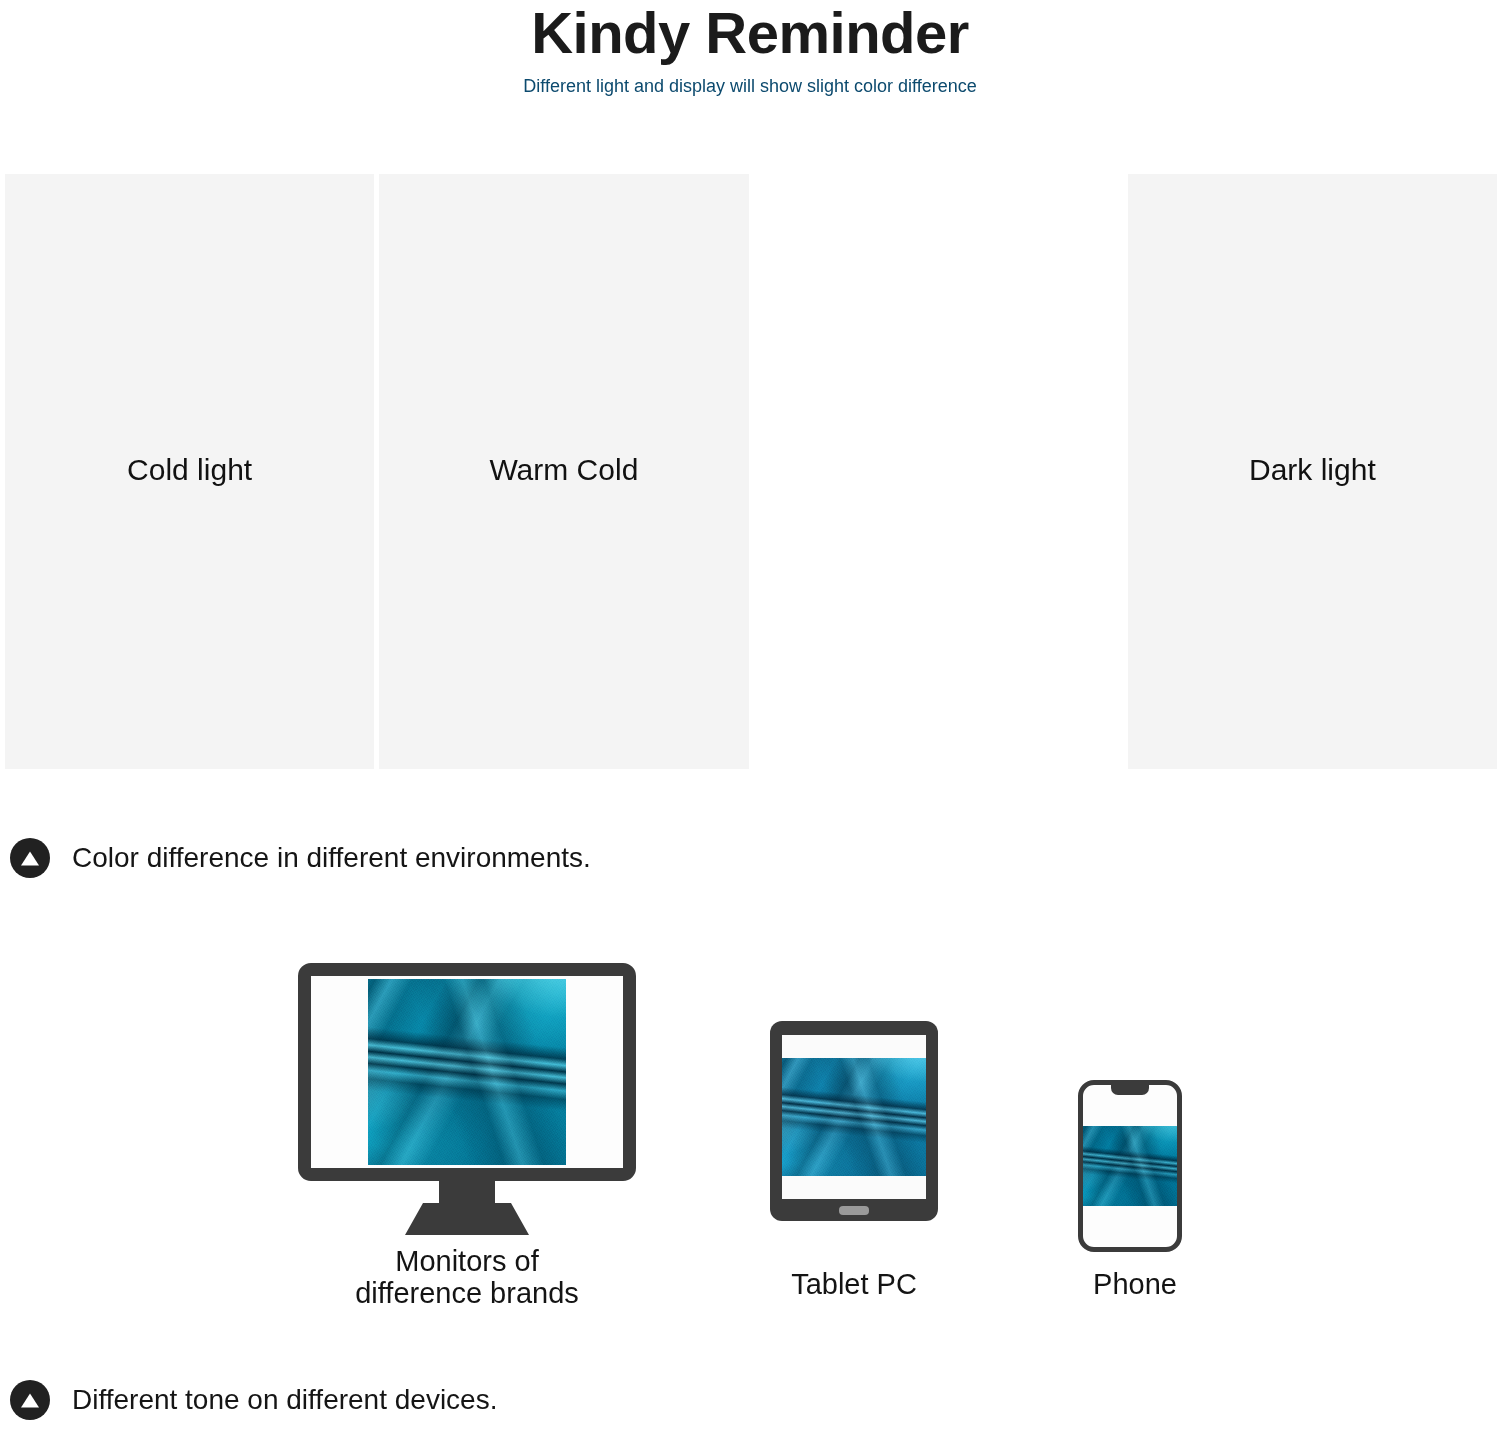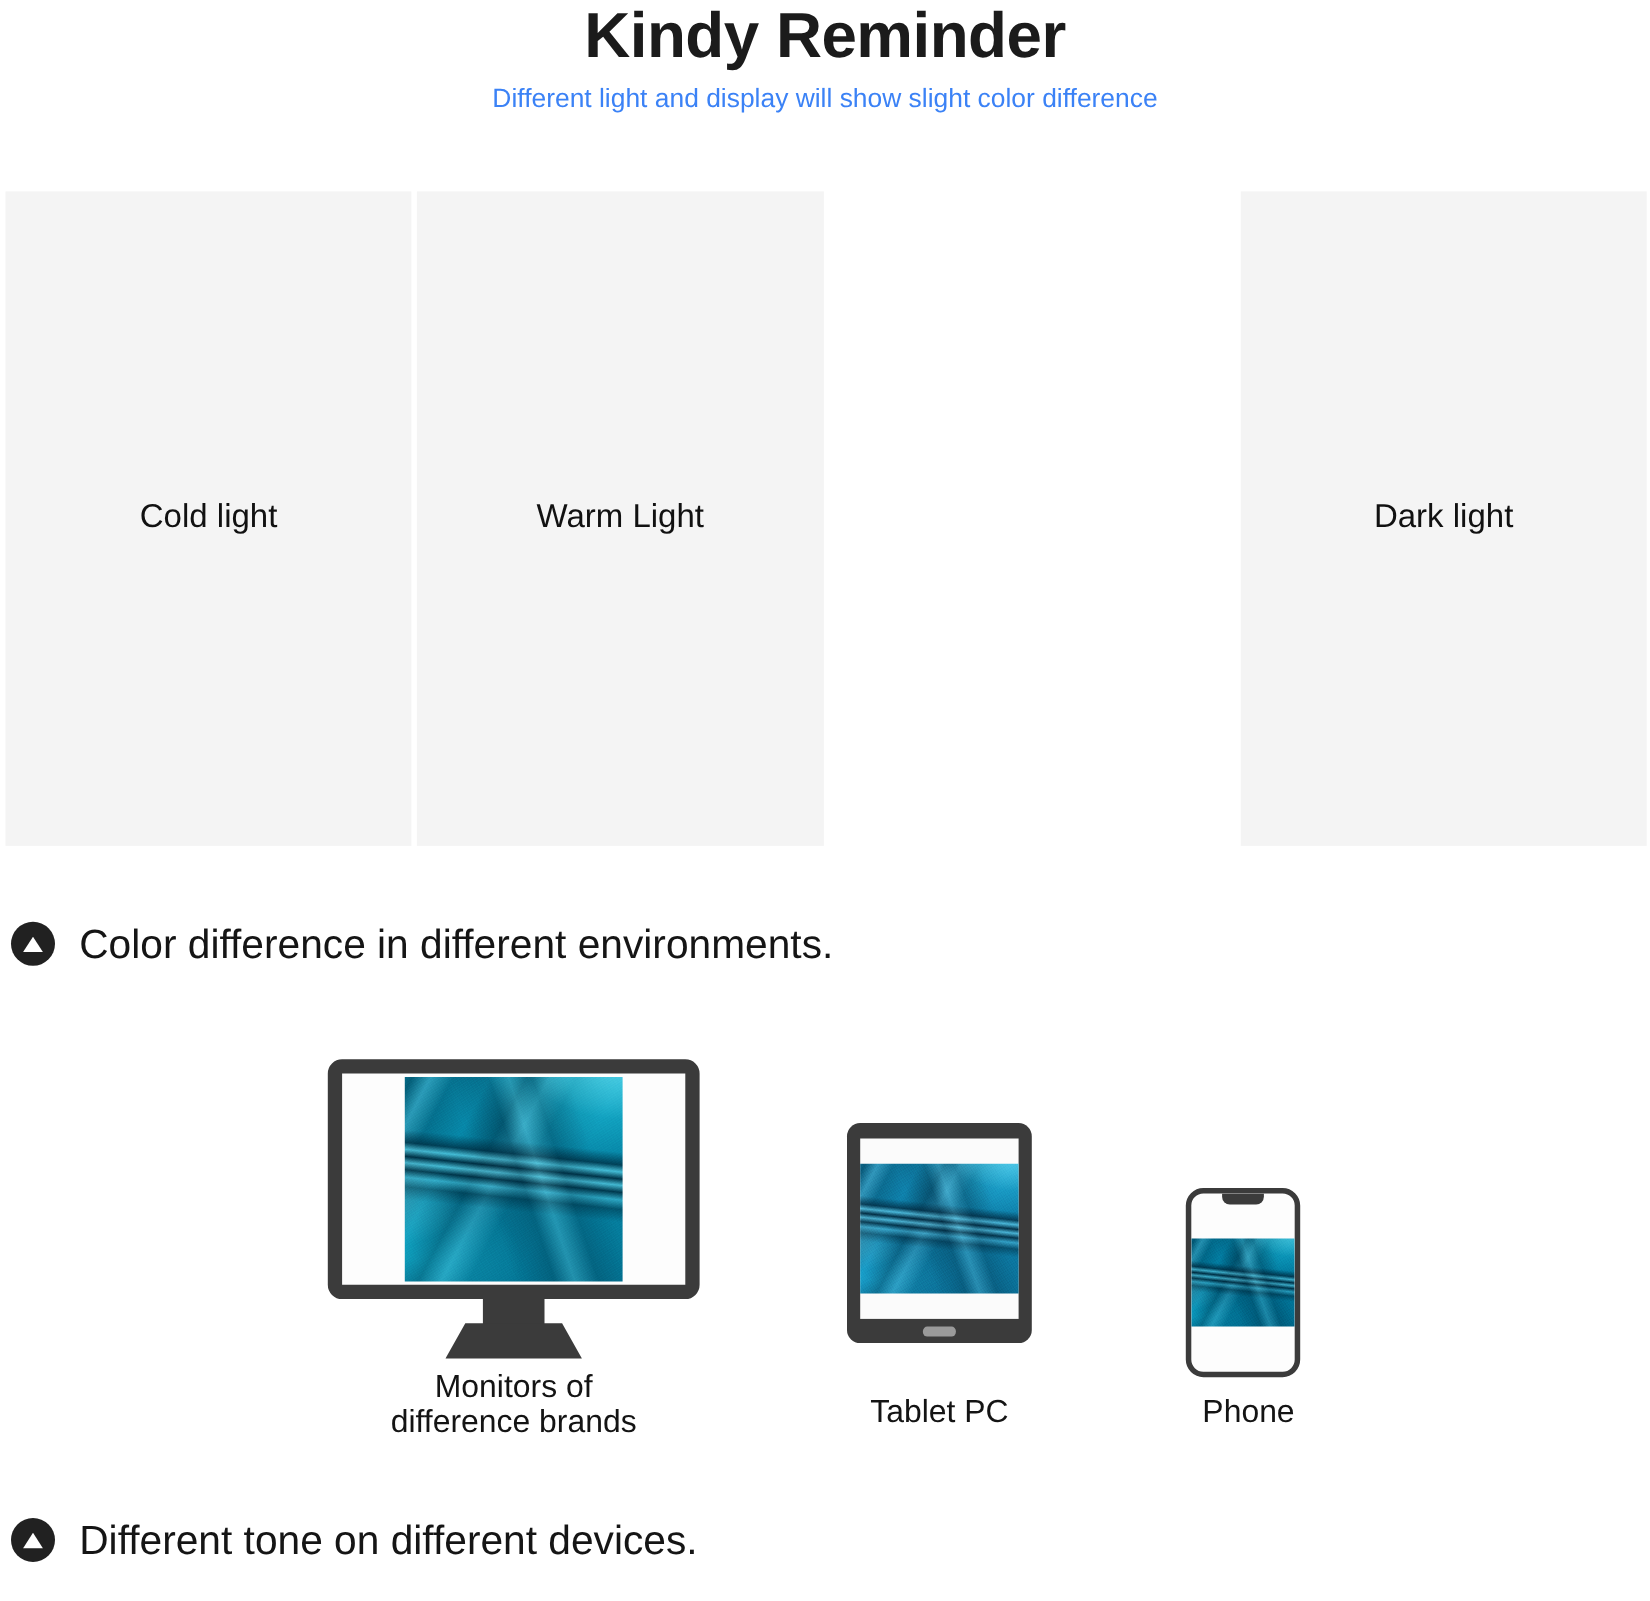--- a/index.html
+++ b/index.html
@@ -16,23 +16,23 @@
   .header{ text-align:center; padding-top:2px; }
   .title{
     font-size:58px;
     font-weight:bold;
     letter-spacing:-0.5px;
     line-height:1.08;
     color:#1b1b1b;
     margin:0;
   }
   .subtitle{
-    font-size:24px;
+    font-size:18px;
     font-weight:normal;
-    color:#3b82f6;
+    color:#0c4a6e;
     margin:12px 0 0 0;
     line-height:1.1;
   }
 
   
   .swatch-strip{
     position:absolute;
     left:5px; top:174px;
     width:1492px; height:595px;
     display:flex;
@@ -151,21 +151,21 @@
   .note-1{ left:10px; top:838px; }
   .note-2{ left:10px; top:1380px; }
   .note-badge{
     width:40px;height:40px;border-radius:50%;
     background:#212121;
     display:flex;align-items:center;justify-content:center;
     flex:0 0 auto;
   }
   .note-badge svg{ display:block; }
   .note-text{
-    font-size:37px;
+    font-size:28px;
     color:#151515;
     white-space:nowrap;
     line-height:1;
   }
 
   
   .devices{
     position:absolute;
     left:0; top:955px;
     width:1500px; height:420px;
@@ -274,21 +274,21 @@
       <div class="fabric tone-warm">
         <div class="layer f-base"></div>
         <div class="layer f-fold1"></div>
         <div class="layer f-crease"></div>
         <div class="layer f-fold2"></div>
         <div class="layer f-fold3"></div>
         <div class="layer f-sheen"></div>
         <div class="layer f-grain"></div>
       </div>
     </div>
-    <div class="swatch-caption">Warm Light</div>
+    <div class="swatch-caption">Warm Cold</div>
   </div>
 
   <div class="swatch">
     <div class="swatch-img">
       <div class="fabric tone-bright">
         <div class="layer f-base"></div>
         <div class="layer f-fold1"></div>
         <div class="layer f-crease"></div>
         <div class="layer f-fold2"></div>
         <div class="layer f-fold3"></div>

